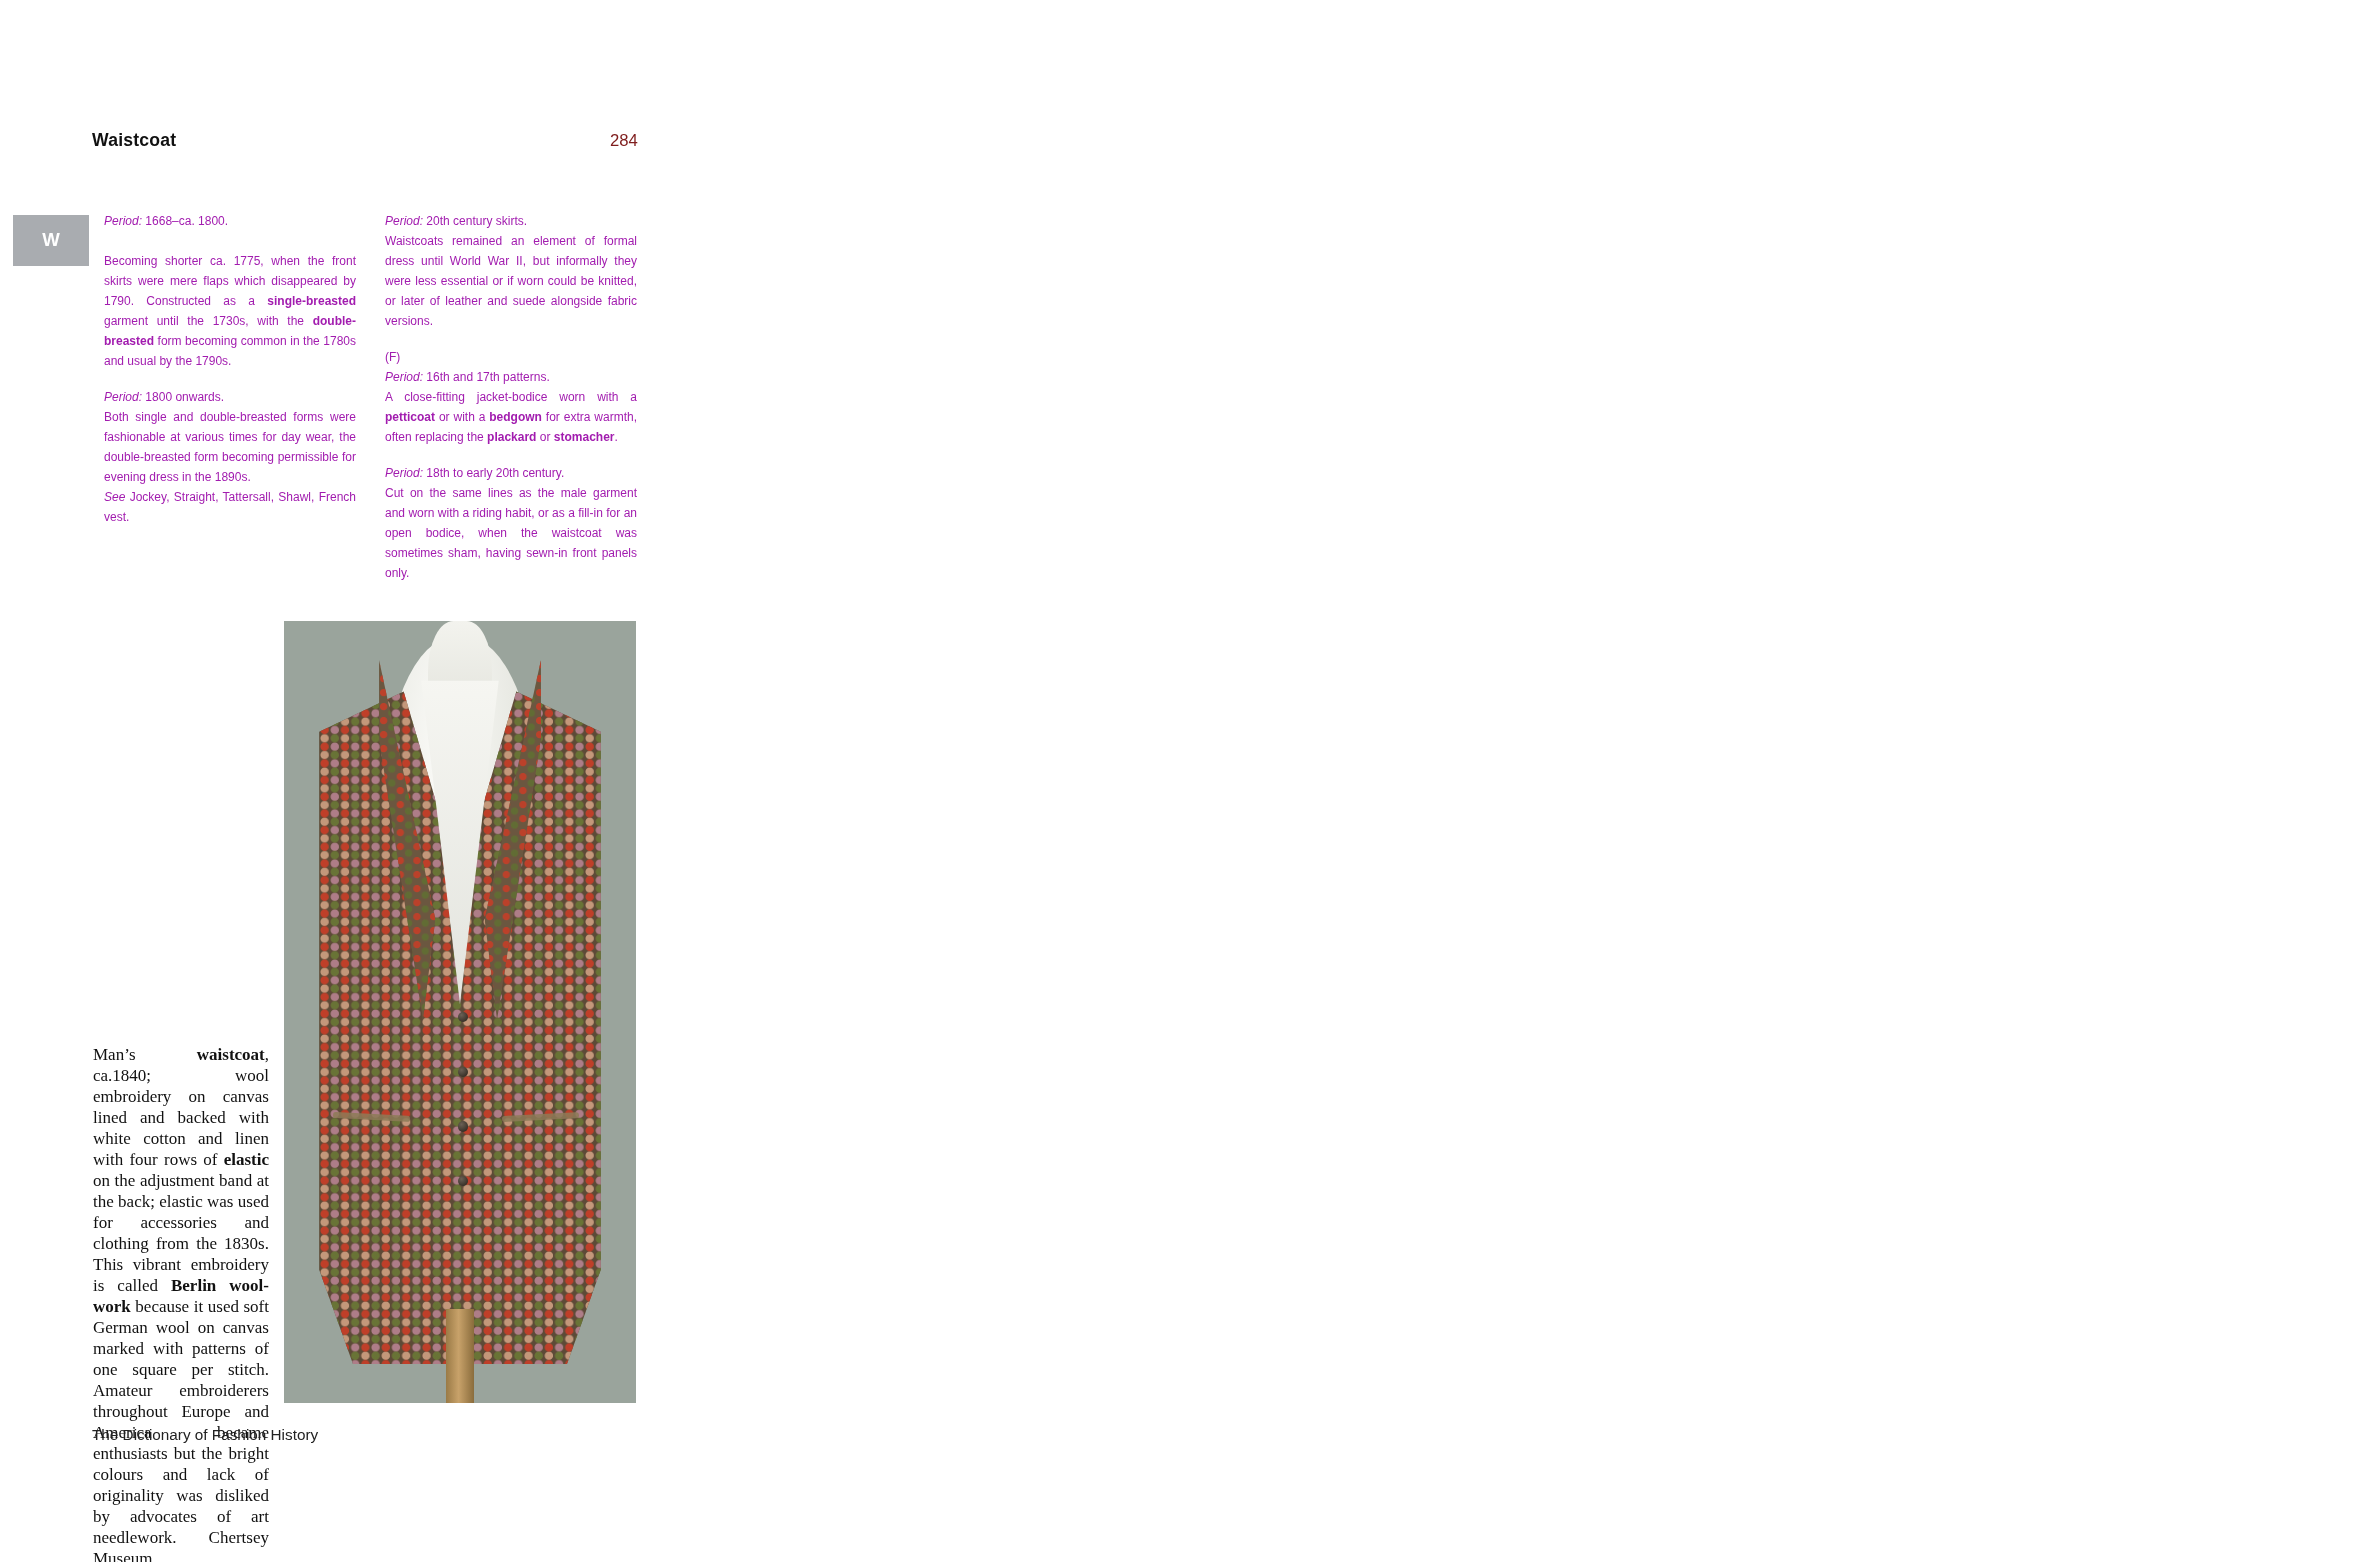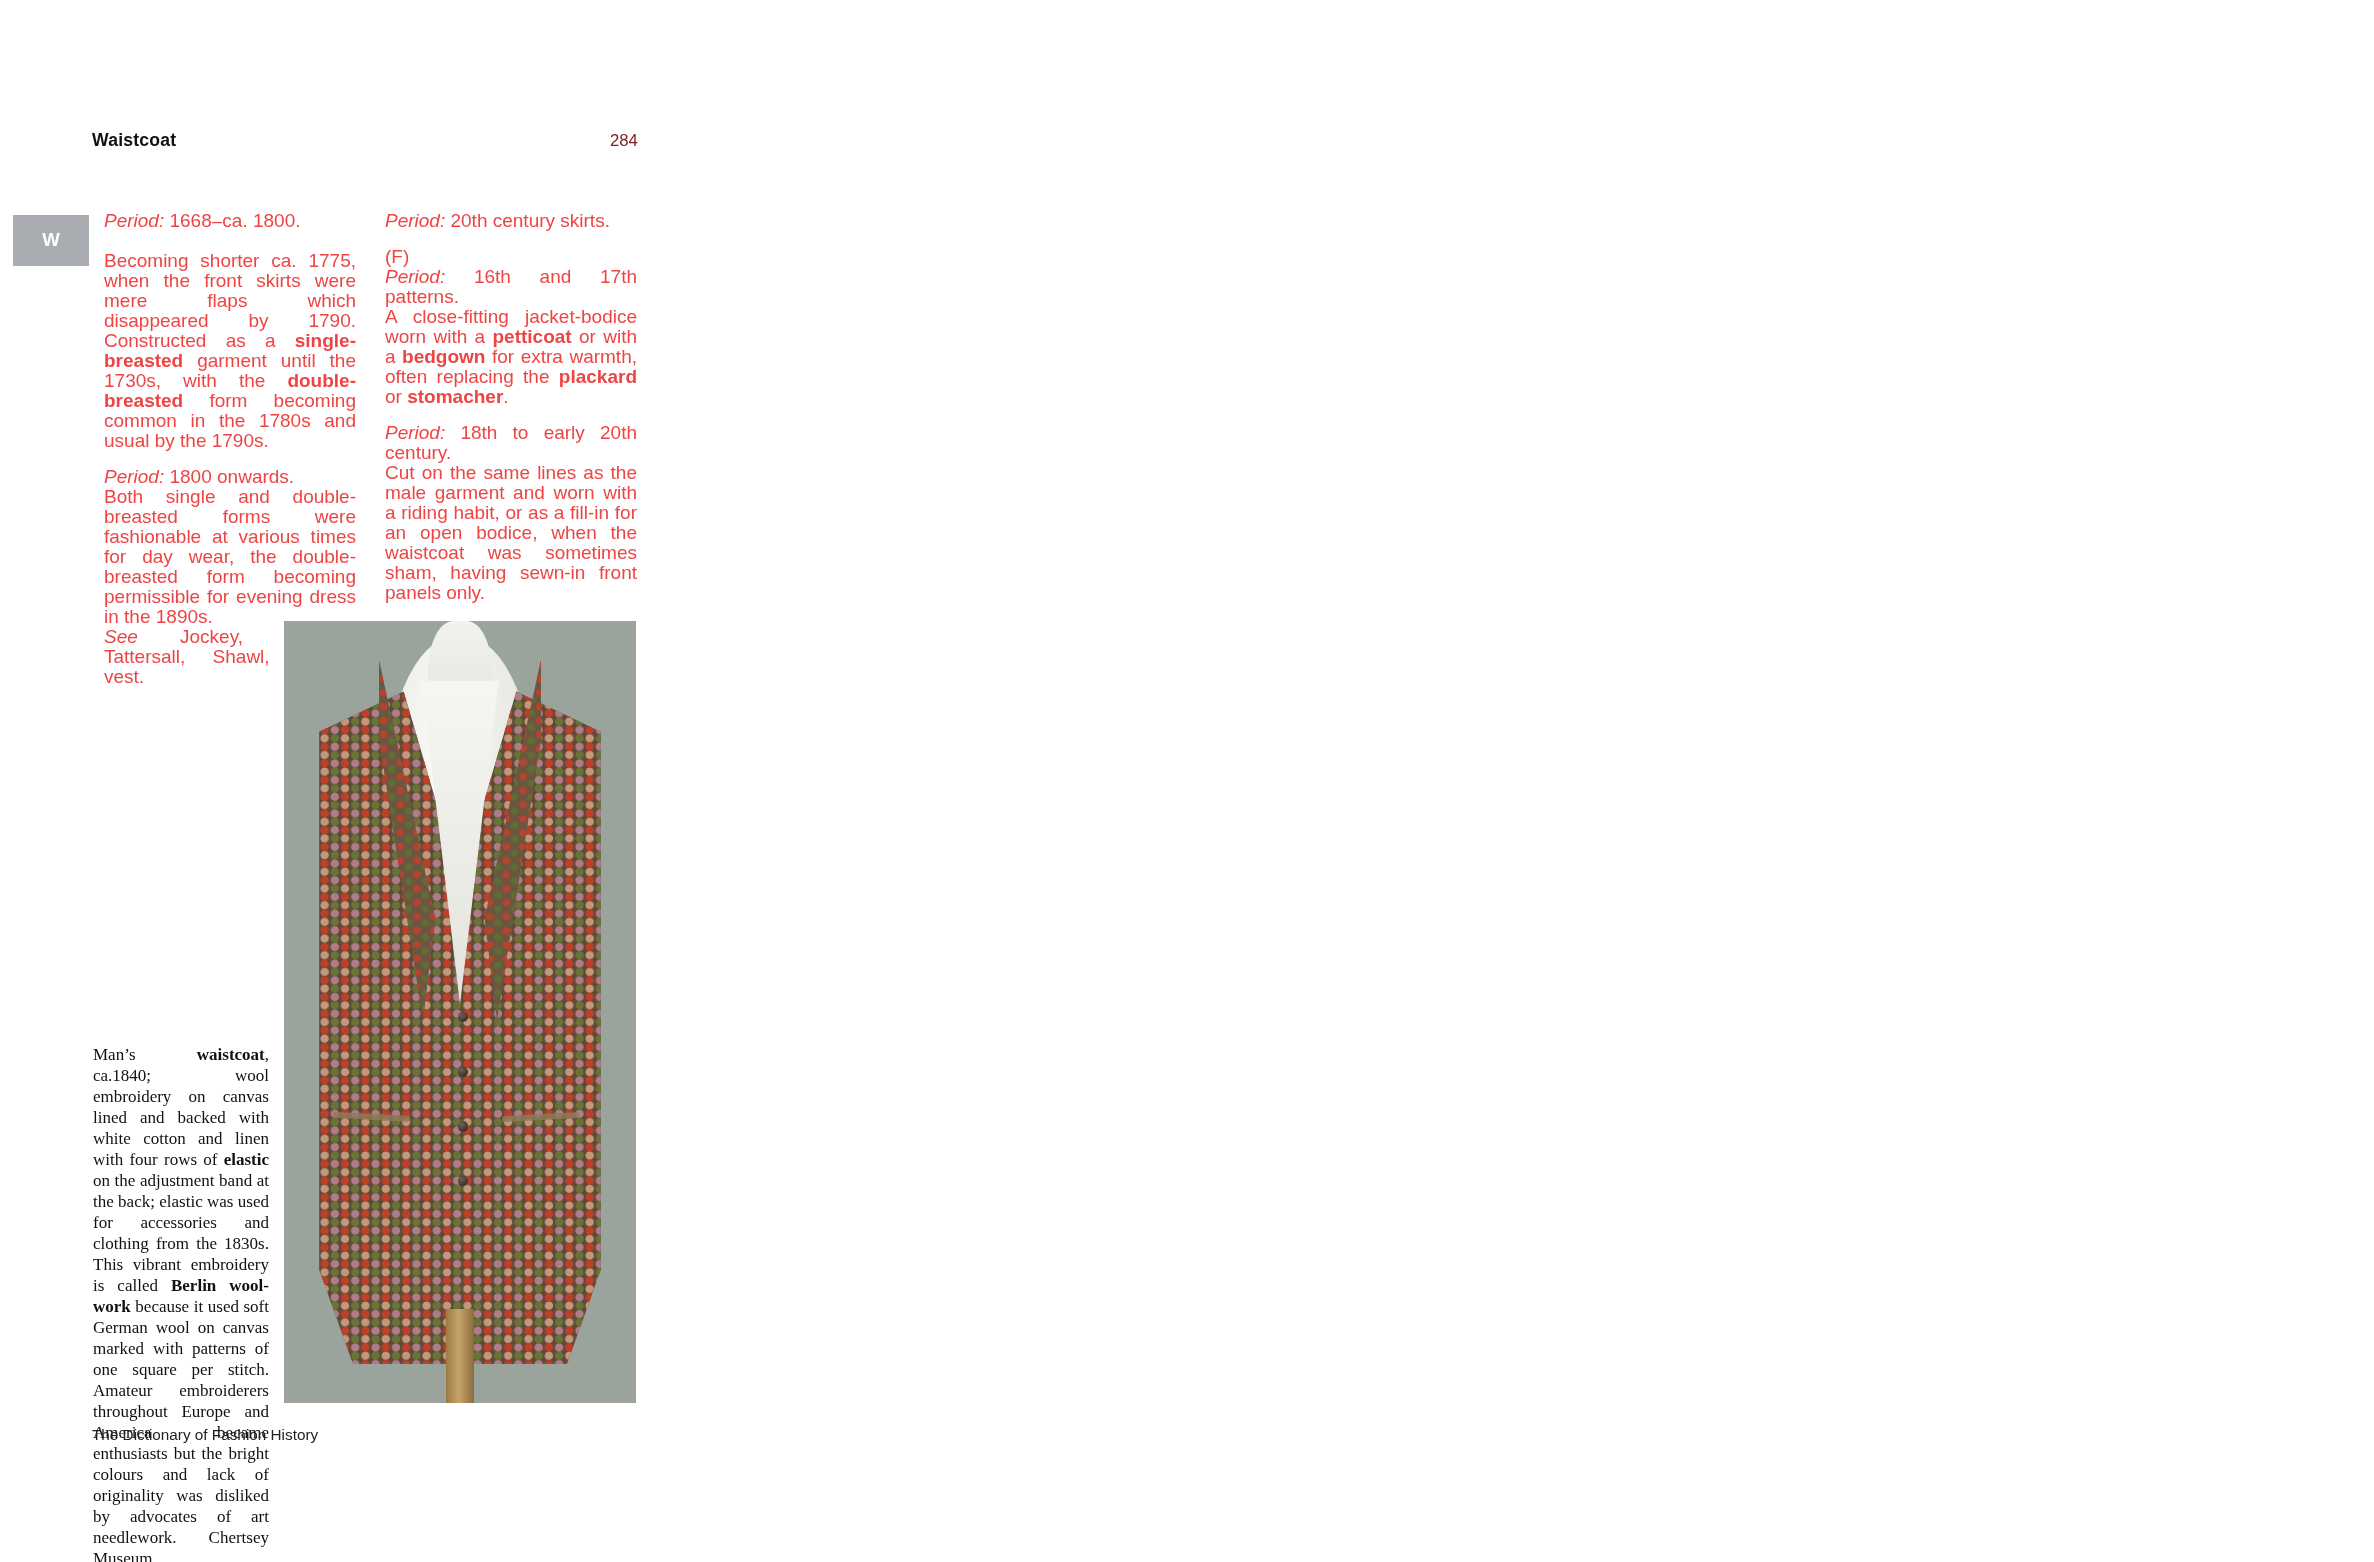--- a/index.html
+++ b/index.html
@@ -33,23 +33,23 @@
     position:absolute;background:#a9acb0;
     display:flex;align-items:center;justify-content:center;
   }
   .thumbtab span{
     color:#fff;font-weight:bold;font-size:18.6px;line-height:1;
   }
 
   
   .col{
     position:absolute;
-    font-size:19px;
+    font-size:12px;
     line-height:20px;
-    color:#ef4444;
+    color:#a21caf;
     text-align:justify;
     -webkit-hyphens:auto;hyphens:auto;
   }
   .col p{margin:0 0 16px 0;}
   .col p:last-child{margin-bottom:8px;}
   .col i,.col em{font-style:italic;}
   .col b,.col strong{font-weight:bold;}
   .gender{margin:0;}
 
   
@@ -151,20 +151,21 @@
       <p>
         <i>Period:</i><span> 1800 onwards.</span><br>
         <span>Both single and double-breasted forms were fashionable at various times for day wear, the double-breasted form becoming permissible for evening dress in the 1890s.</span><br>
         <i>See</i><span> Jockey, Straight, Tattersall, Shawl, French vest.</span>
       </p>
     </div>
 
     <div class="col" style="left:385px;top:211px;width:252px;">
       <p>
         <i>Period:</i><span> 20th century skirts.</span><br>
+        <span>Waistcoats remained an element of formal dress until World War II, but informally they were less essential or if worn could be knitted, or later of leather and suede alongside fabric versions.</span>
       </p>
       <p class="gender" style="margin-bottom:0;">(F)</p>
       <p>
         <i>Period:</i><span> 16th and 17th patterns.</span><br>
         <span>A close-fitting jacket-bodice worn with a </span><b>petticoat</b><span> or with a </span><b>bedgown</b><span> for extra warmth, often replacing the </span><b>plackard</b><span> or </span><b>stomacher</b><span>.</span>
       </p>
       <p>
         <i>Period:</i><span> 18th to early 20th century.</span><br>
         <span>Cut on the same lines as the male garment and worn with a riding habit, or as a fill-in for an open bodice, when the waistcoat was sometimes sham, having sewn-in front panels only.</span>
       </p>

